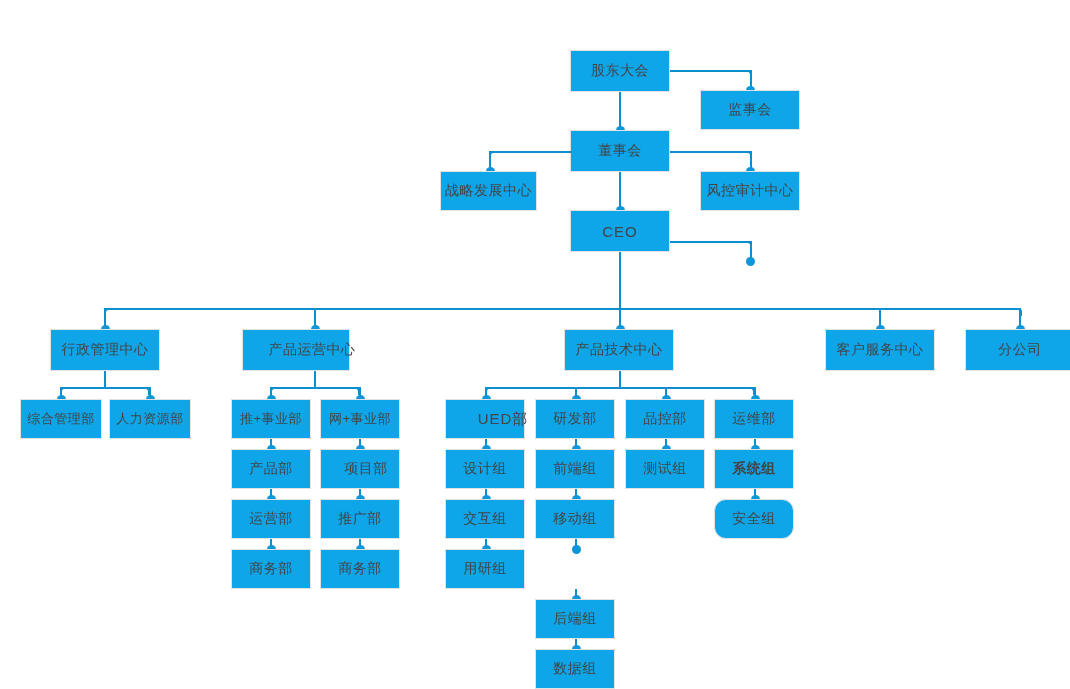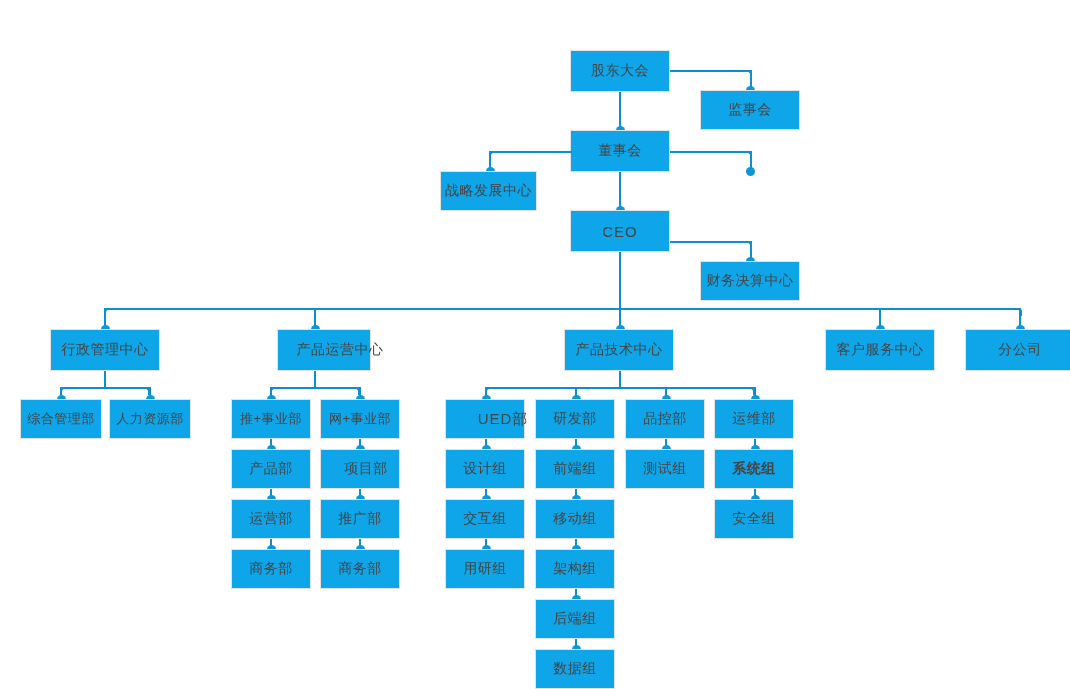--- a/index.html
+++ b/index.html
@@ -68,51 +68,51 @@
   <div class="ln h" style="left:490px;top:151px;width:82px;"></div>
   <div class="ln v" style="left:489px;top:151px;height:20px;"></div>
   <div class="corner tl" style="left:489px;top:151px;"></div>
   <div class="dot" style="left:490px;top:171px;"></div>
   <div class="node" style="left:440px;top:171px;width:97px;height:40px;">战略发展中心</div>
 
   <div class="ln h" style="left:670px;top:151px;width:82px;"></div>
   <div class="ln v" style="left:750px;top:151px;height:20px;"></div>
   <div class="corner tr" style="left:744px;top:151px;"></div>
   <div class="dot" style="left:750px;top:171px;"></div>
+  <div class="node" style="left:700px;top:171px;width:100px;height:40px;">风控审计中心</div>
 
   <div class="ln v" style="left:619px;top:172px;height:38px;"></div>
   <div class="dot" style="left:620px;top:210px;"></div>
 
   <div class="node latin" style="left:570px;top:210px;width:100px;height:42px;">CEO</div>
 
   <div class="ln h" style="left:670px;top:241px;width:82px;"></div>
   <div class="ln v" style="left:750px;top:241px;height:20px;"></div>
   <div class="corner tr" style="left:744px;top:241px;"></div>
   <div class="dot" style="left:750px;top:261px;"></div>
-  <div class="node" style="left:700px;top:261px;width:100px;height:40px;">财务决算中心</div>
 
   <div class="ln v" style="left:619px;top:252px;height:57px;"></div>
 
   <div class="ln h" style="left:104px;top:308px;width:916px;"></div>
   <div class="corner tl" style="left:104px;top:308px;"></div>
   <div class="corner tr" style="left:1014px;top:308px;"></div>
 
   <div class="ln v" style="left:104px;top:308px;height:21px;"></div>
   <div class="dot" style="left:105px;top:329px;"></div>
   <div class="ln v" style="left:314px;top:308px;height:21px;"></div>
   <div class="dot" style="left:315px;top:329px;"></div>
   <div class="ln v" style="left:619px;top:308px;height:21px;"></div>
   <div class="dot" style="left:620px;top:329px;"></div>
   <div class="ln v" style="left:879px;top:308px;height:21px;"></div>
   <div class="dot" style="left:880px;top:329px;"></div>
   <div class="ln v" style="left:1019px;top:308px;height:21px;"></div>
   <div class="dot" style="left:1020px;top:329px;"></div>
 
   <div class="node" style="left:50px;top:329px;width:110px;height:42px;">行政管理中心</div>
-  <div class="node" style="left:277px;top:329px;width:94px;height:42px;padding-left:32px;">产品运营中心</div>
+  <div class="node" style="left:242px;top:329px;width:108px;height:42px;padding-left:32px;">产品运营中心</div>
   <div class="node" style="left:564px;top:329px;width:110px;height:42px;">产品技术中心</div>
   <div class="node" style="left:825px;top:329px;width:110px;height:42px;">客户服务中心</div>
   <div class="node" style="left:965px;top:329px;width:110px;height:42px;">分公司</div>
 
   <div class="ln v" style="left:104px;top:371px;height:17px;"></div>
   <div class="ln h" style="left:60px;top:387px;width:90px;"></div>
   <div class="corner tl" style="left:60px;top:387px;"></div>
   <div class="corner tr" style="left:142px;top:387px;"></div>
   <div class="ln v" style="left:60px;top:387px;height:12px;"></div>
   <div class="dot" style="left:61px;top:399px;"></div>
@@ -179,34 +179,33 @@
 
   <div class="node" style="left:535px;top:399px;width:80px;height:40px;">研发部</div>
   <div class="ln v" style="left:575px;top:439px;height:10px;"></div>
   <div class="dot" style="left:576px;top:449px;"></div>
   <div class="node" style="left:535px;top:449px;width:80px;height:40px;">前端组</div>
   <div class="ln v" style="left:575px;top:489px;height:10px;"></div>
   <div class="dot" style="left:576px;top:499px;"></div>
   <div class="node" style="left:535px;top:499px;width:80px;height:40px;">移动组</div>
   <div class="ln v" style="left:575px;top:539px;height:10px;"></div>
   <div class="dot" style="left:576px;top:549px;"></div>
-  <div class="node" style="left:535px;top:549px;width:80px;height:40px;">架构组</div>
   <div class="ln v" style="left:575px;top:589px;height:10px;"></div>
   <div class="dot" style="left:576px;top:599px;"></div>
   <div class="node" style="left:535px;top:599px;width:80px;height:40px;">后端组</div>
   <div class="ln v" style="left:575px;top:639px;height:10px;"></div>
   <div class="dot" style="left:576px;top:649px;"></div>
   <div class="node" style="left:535px;top:649px;width:80px;height:40px;">数据组</div>
 
   <div class="node" style="left:625px;top:399px;width:80px;height:40px;">品控部</div>
   <div class="ln v" style="left:665px;top:439px;height:10px;"></div>
   <div class="dot" style="left:666px;top:449px;"></div>
   <div class="node" style="left:625px;top:449px;width:80px;height:40px;">测试组</div>
 
   <div class="node" style="left:714px;top:399px;width:80px;height:40px;">运维部</div>
   <div class="ln v" style="left:754px;top:439px;height:10px;"></div>
   <div class="dot" style="left:755px;top:449px;"></div>
   <div class="node" style="left:714px;top:449px;width:80px;height:40px;font-weight:bold;">系统组</div>
   <div class="ln v" style="left:754px;top:489px;height:10px;"></div>
   <div class="dot" style="left:755px;top:499px;"></div>
-  <div class="node" style="left:714px;top:499px;width:80px;height:40px;">安全组</div>
+  <div class="node" style="left:714px;top:499px;width:80px;height:40px;border-radius:12px;">安全组</div>
 
 </div>
 
 </body></html>

